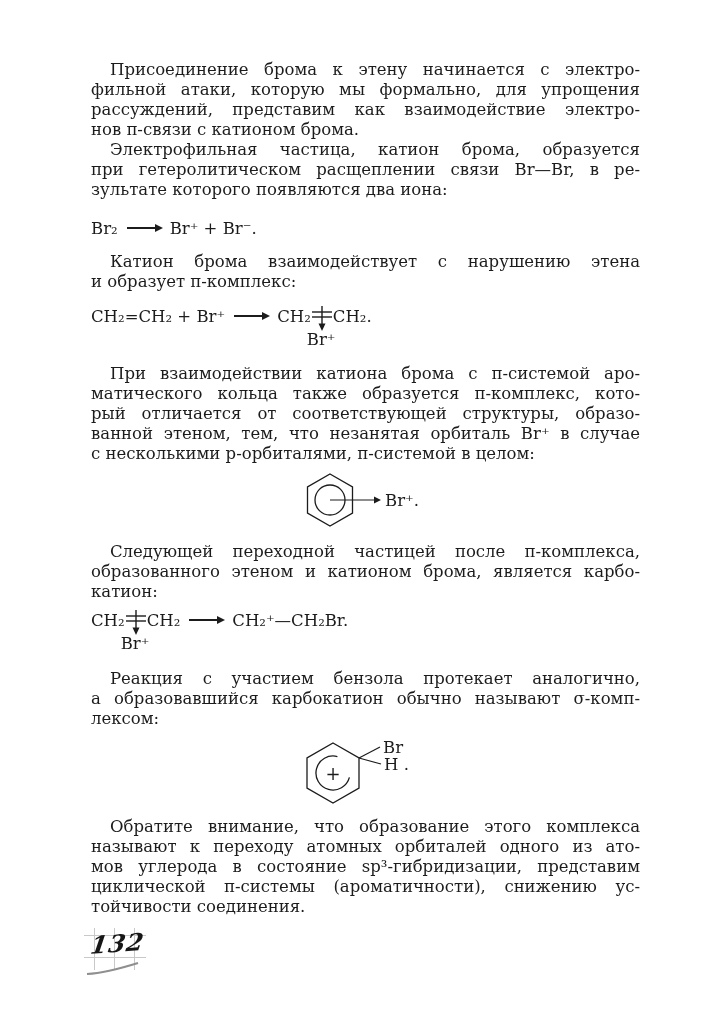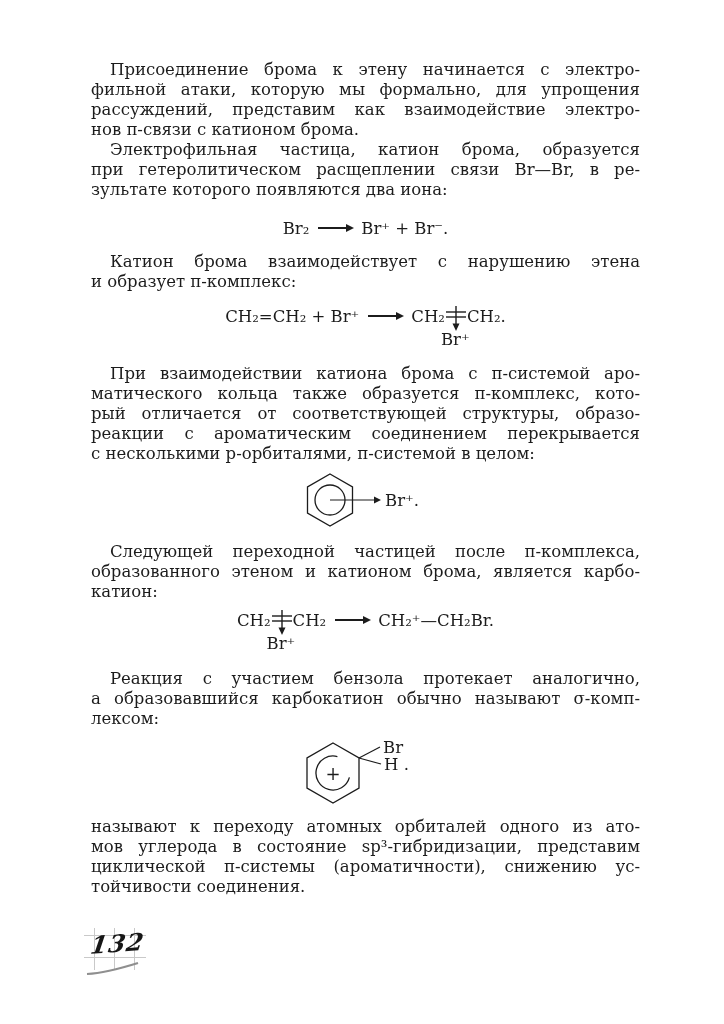--- a/index.html
+++ b/index.html
@@ -17,21 +17,21 @@
   .para { margin:0; }
   .line {
     display:block;
     font-size:16.5px; line-height:20px;
     text-align:justify; text-align-last:justify;
     white-space:nowrap;
   }
   .line.last { text-align-last:left; white-space:normal; }
   .line.indent { text-indent:19px; }
   .equation {
-    text-align:center; font-size:16.5px; line-height:22px;
+    font-size:16.5px; line-height:22px;
     white-space:nowrap;
   }
   .eq1 { margin:18px 0 12px 0; }
   .eq2 { margin:14px 0 36px 0; }
   .eq3 { margin:8px 0 37px 0; }
   .arrow {
     display:inline-block; position:relative;
     width:34px; height:1.6px; background:#1c1c1c;
     vertical-align:5px; margin:0 9px;
   }
@@ -115,21 +115,21 @@
             <line x1="1" y1="15" x2="21" y2="15"></line>
             <line x1="11" y1="4" x2="11" y2="23"></line>
             <polygon points="7.5,21.5 14.5,21.5 11,29"></polygon>
           </svg><span class="below-label">Br⁺</span></span><span>CH₂.</span>
     </div>
 
     <p class="para">
       <span class="line indent">При взаимодействии катиона брома с π-системой аро-</span>
       <span class="line">матического кольца также образуется π-комплекс, кото-</span>
       <span class="line">рый отличается от соответствующей структуры, образо-</span>
-      <span class="line">реакции с ароматическим соединением перекрывается</span>
+      <span class="line">ванной этеном, тем, что незанятая орбиталь Br⁺ в случае</span>
       <span class="line last">с несколькими p-орбиталями, π-системой в целом:</span>
     </p>
 
     <div class="figure fig1">
       <svg width="135" height="64" viewBox="0 0 135 64">
         <polygon class="shape" points="30,4 52.5,17 52.5,43 30,56 7.5,43 7.5,17"></polygon>
         <circle class="shape" cx="30" cy="30" r="15"></circle>
         <line x1="30" y1="30" x2="74" y2="30"></line>
         <polygon class="head" points="74,26.5 74,33.5 81,30"></polygon>
         <text x="85" y="35.5">Br⁺.</text>
@@ -163,20 +163,21 @@
         <path class="shape" d="M49.4,44.4 A17,17 0 1 1 37.4,23.6"></path>
         <text class="plus" x="33" y="46.5" text-anchor="middle">+</text>
         <line x1="59" y1="25" x2="80" y2="14"></line>
         <line x1="59" y1="25" x2="81" y2="31"></line>
         <text x="83" y="20">Br</text>
         <text x="84" y="37">H .</text>
       </svg>
     </div>
 
     <p class="para">
+      <span class="line indent">Обратите внимание, что образование этого комплекса</span>
       <span class="line">называют к переходу атомных орбиталей одного из ато-</span>
       <span class="line">мов углерода в состояние sp³-гибридизации, представим</span>
       <span class="line">циклической π-системы (ароматичности), снижению ус-</span>
       <span class="line last">тойчивости соединения.</span>
     </p>
 
   </div>
 
   <div class="pagenum-block">
     <span class="grid-line grid-v" style="left:10px;"></span>

